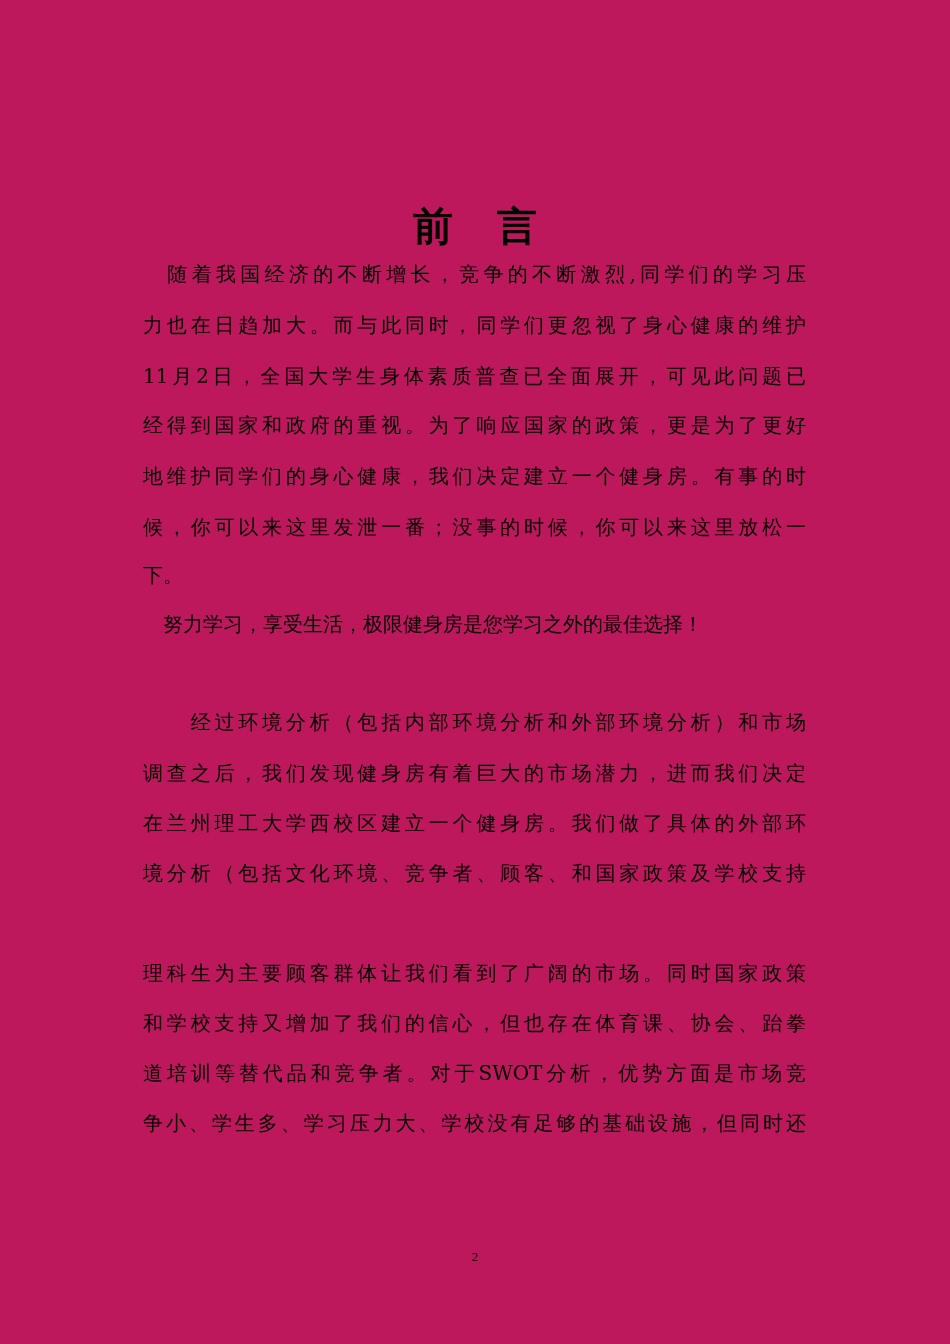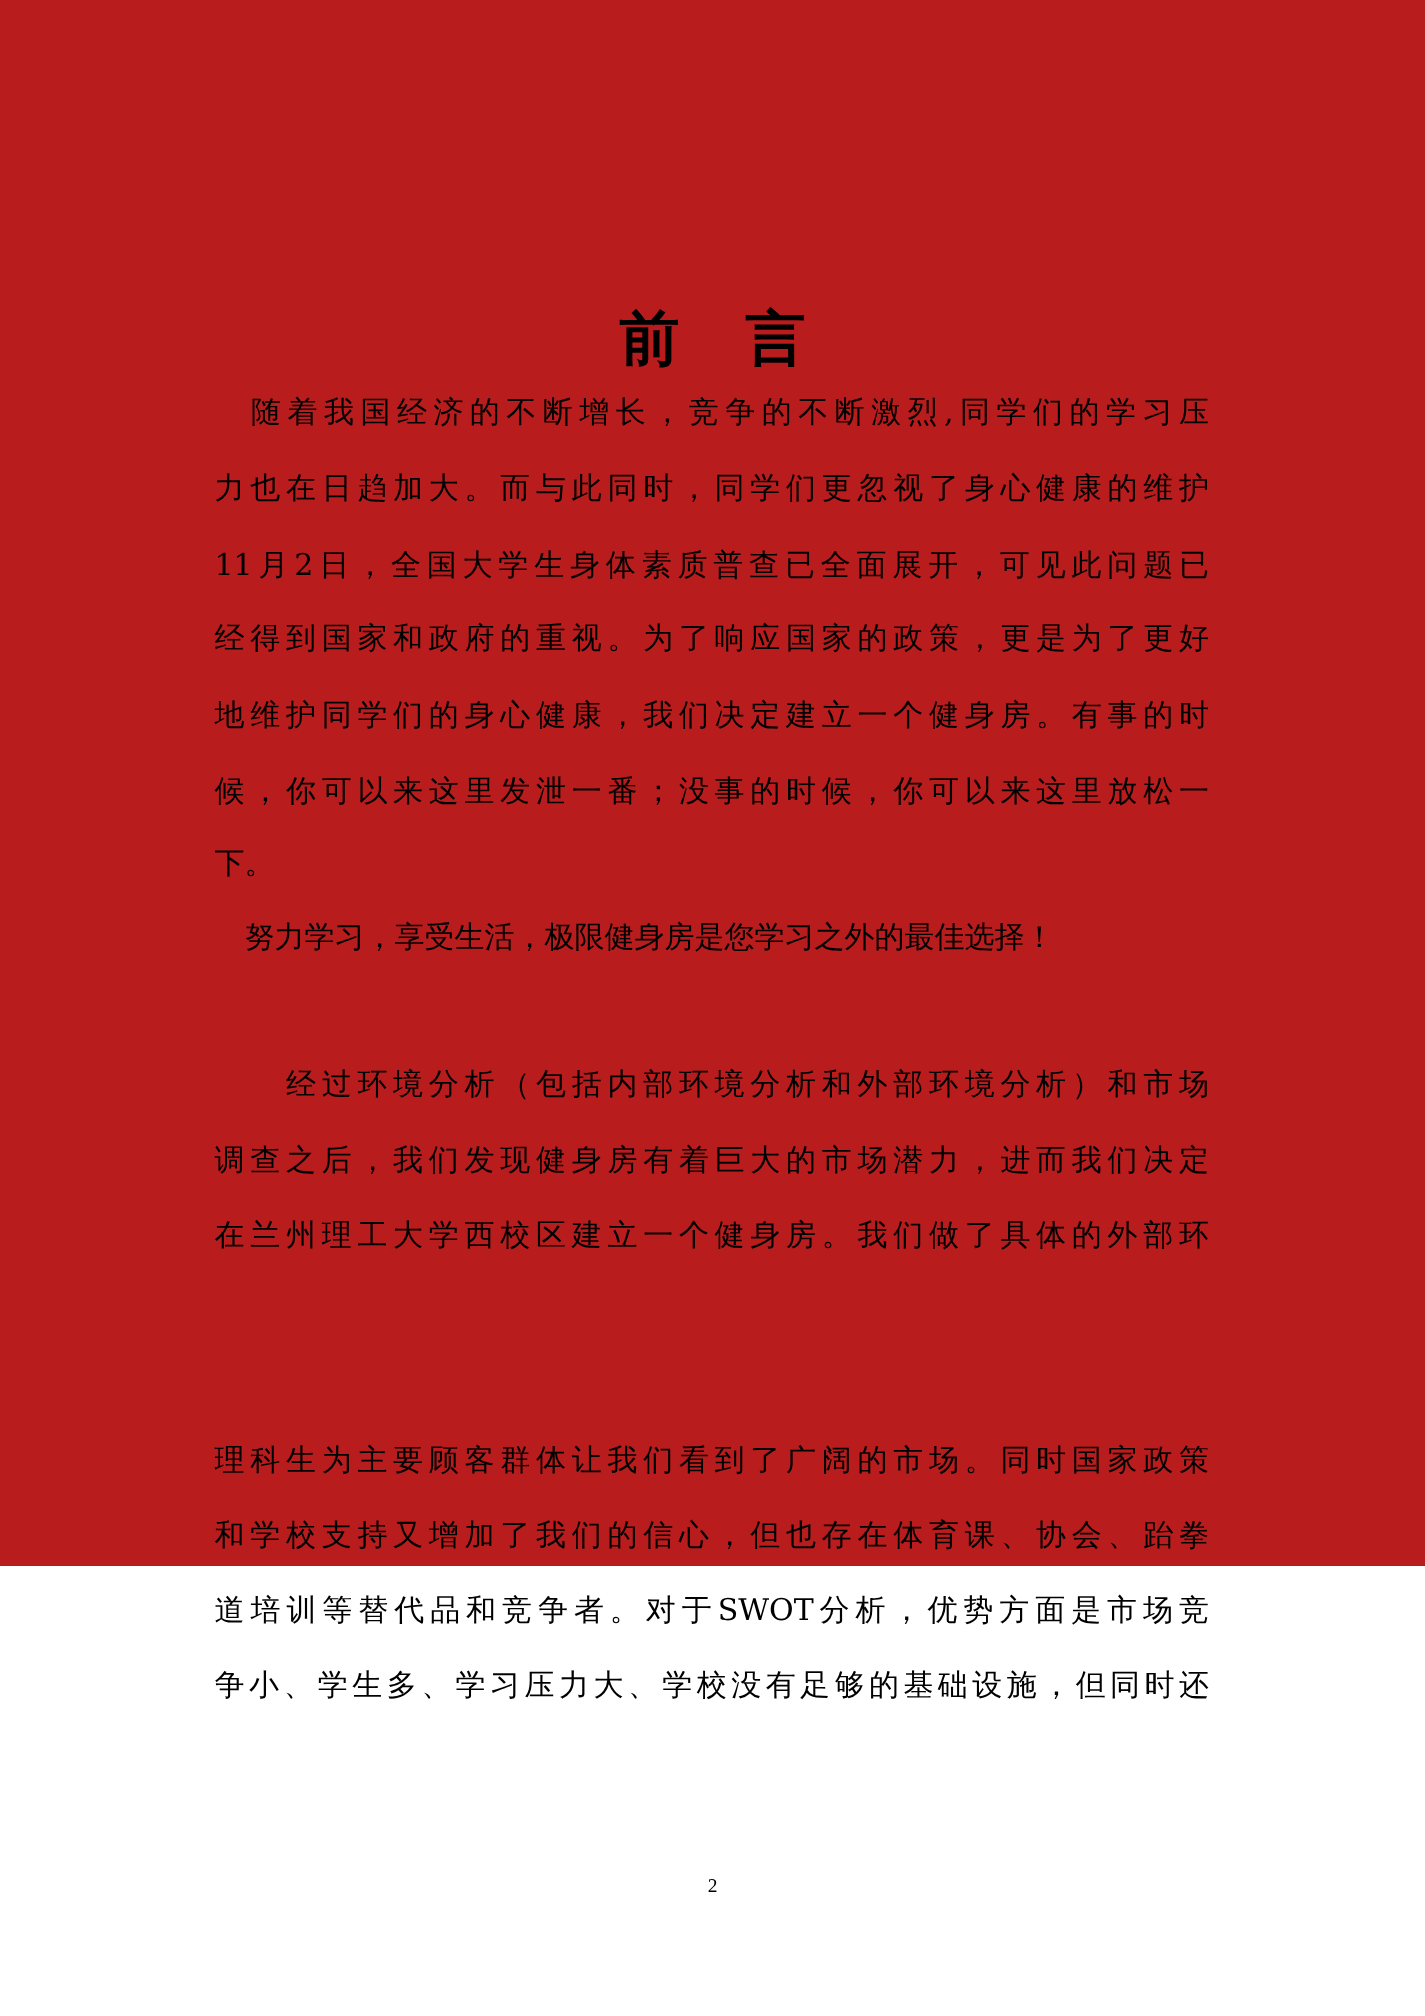--- a/index.html
+++ b/index.html
@@ -1,18 +1,18 @@
 <!DOCTYPE html>
 <html><head>
 <meta charset="utf-8">
 <style>
   html, body { margin: 0; padding: 0; background: #ffffff; }
   body { width: 950px; height: 1344px; position: relative; overflow: hidden;
          font-family: "DejaVu Serif", "Liberation Serif", serif; color: #000; }
-  .page { position: absolute; left: 0; top: 0; width: 950px; height: 1044px; background: #b91c1c; text-decoration: underline; }
+  .page { position: absolute; left: 0; top: 0; width: 950px; height: 1344px; background: #be185d; text-decoration: underline; }
   .title { position: absolute; left: 0; width: 950px; top: 200px; height: 52px;
            text-align: center; font-family: "DejaVu Sans", sans-serif; font-weight: bold;
            font-size: 40px; line-height: 52px; letter-spacing: 0; }
   .title span.gap { display: inline-block; width: 44px; }
   .line { position: absolute; left: 143px; width: 663px; height: 34px;
           font-size: 20px; line-height: 34px; white-space: nowrap;
           text-align: justify; text-align-last: justify; letter-spacing: 0; }
   .line.last { text-align-last: left; }
   .heading { position: absolute; left: 143px; top: 648px; height: 54px;
              font-family: "DejaVu Sans", sans-serif; font-weight: bold;
@@ -35,19 +35,20 @@
   <div class="line" style="top:459px">地维护同学们的身心健康，我们决定建立一个健身房。有事的时</div>
   <div class="line" style="top:510px">候，你可以来这里发泄一番；没事的时候，你可以来这里放松一</div>
   <div class="line last" style="top:558px">下。</div>
 
   <div class="line last" style="top:607px">　努力学习，享受生活，极限健身房是您学习之外的最佳选择！</div>
 
 
   <div class="line" style="top:705px">　　经过环境分析（包括内部环境分析和外部环境分析）和市场</div>
   <div class="line" style="top:756px">调查之后，我们发现健身房有着巨大的市场潜力，进而我们决定</div>
   <div class="line" style="top:806px">在兰州理工大学西校区建立一个健身房。我们做了具体的外部环</div>
+  <div class="line" style="top:856px">境分析（包括文化环境、竞争者、顾客、和国家政策及学校支持</div>
   <div class="line" style="top:956px">理科生为主要顾客群体让我们看到了广阔的市场。同时国家政策</div>
   <div class="line" style="top:1006px">和学校支持又增加了我们的信心，但也存在体育课、协会、跆拳</div>
   <div class="line" style="top:1056px">道培训等替代品和竞争者。对于SWOT分析，优势方面是市场竞</div>
   <div class="line" style="top:1106px">争小、学生多、学习压力大、学校没有足够的基础设施，但同时还</div>
 
   <div class="pagenum">2</div>
 </div>
 
 </body></html>

